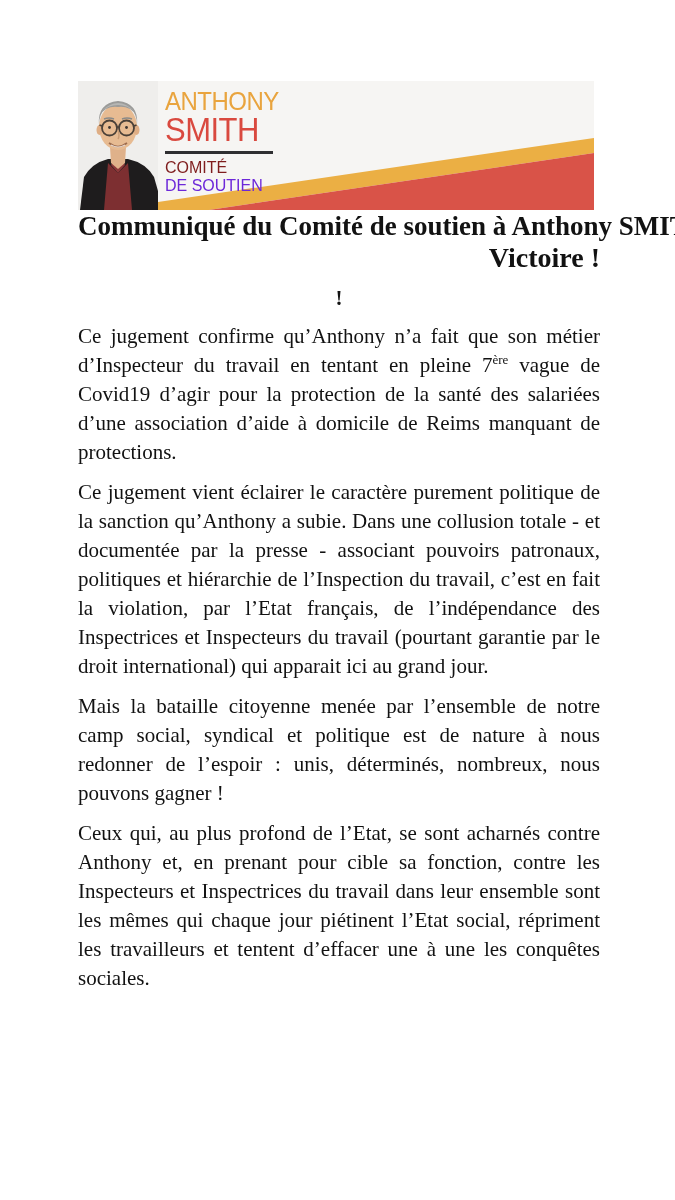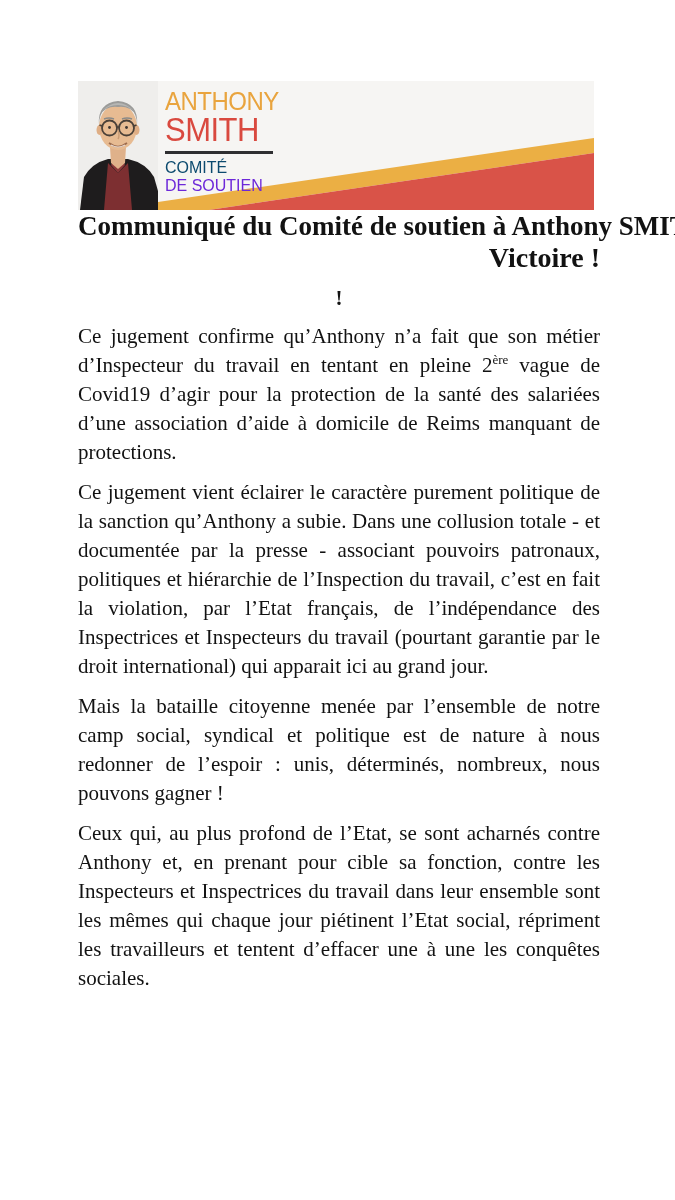--- a/index.html
+++ b/index.html
@@ -100,35 +100,35 @@
 
       <path d="M40 49 Q42 55 40 58" stroke="#c99b74" stroke-width="1.4" fill="none"></path>
       <path d="M31 62 Q40 69 49 62" stroke="#9c6b4e" stroke-width="1.6" fill="none"></path>
       <path d="M33 64 Q40 68 47 64" stroke="#ffffff" stroke-width="1.2" fill="none" opacity="0.7"></path>
     </svg>
 
     <div class="logo">
       <div class="logo-name1" style="color:#E9A43E">ANTHONY</div>
       <div class="logo-name2" style="color:#D9493F">SMITH</div>
       <div class="logo-rule" style="background:#2F2F31"></div>
-      <div class="logo-org1" style="color:#0c4a6e">COMITÉ</div>
+      <div class="logo-org1" style="color:#7f1d1d">COMITÉ</div>
       <div class="logo-org2" style="color:#6d28d9">DE SOUTIEN</div>
     </div>
   </div>
 
   <div class="textcol">
 
     <p class="kicker">Communiqué du Comité de soutien à Anthony SMITH</p>
 
     <p class="title">Victoire !</p>
 
     <p class="subtitle">
       <span class="sub-line">!</span>
     </p>
 
     <div class="body">
-        <p class="para"><span>Ce jugement confirme qu’Anthony n’a fait que son métier d’Inspecteur du travail en tentant en pleine 2</span><sup>ère</sup><span> vague de Covid19 d’agir pour la protection de la santé des salariées d’une association d’aide à domicile de Reims manquant de protections.</span></p>
+        <p class="para"><span>Ce jugement confirme qu’Anthony n’a fait que son métier d’Inspecteur du travail en tentant en pleine 7</span><sup>ère</sup><span> vague de Covid19 d’agir pour la protection de la santé des salariées d’une association d’aide à domicile de Reims manquant de protections.</span></p>
         <p class="para"><span>Ce jugement vient éclairer le caractère purement politique de la sanction qu’Anthony a subie.  Dans une collusion totale - et documentée par la presse - associant pouvoirs patronaux, politiques et hiérarchie de l’Inspection du travail, c’est en fait la violation, par l’Etat français, de l’indépendance des Inspectrices et Inspecteurs du travail (pourtant garantie par le droit international) qui apparait ici au grand jour.</span></p>
         <p class="para"><span>Mais la bataille citoyenne menée par l’ensemble de notre camp social, syndical et politique est de nature à nous redonner de l’espoir : unis, déterminés, nombreux, nous pouvons gagner !</span></p>
         <p class="para"><span>Ceux qui, au plus profond de l’Etat, se sont acharnés contre Anthony et, en prenant pour cible sa fonction, contre les Inspecteurs et Inspectrices du travail dans leur ensemble sont les mêmes qui chaque jour piétinent l’Etat social, répriment les travailleurs et tentent d’effacer une à une les conquêtes sociales.</span></p>
       </div>
   </div>
 </div>
 
 </body></html>

